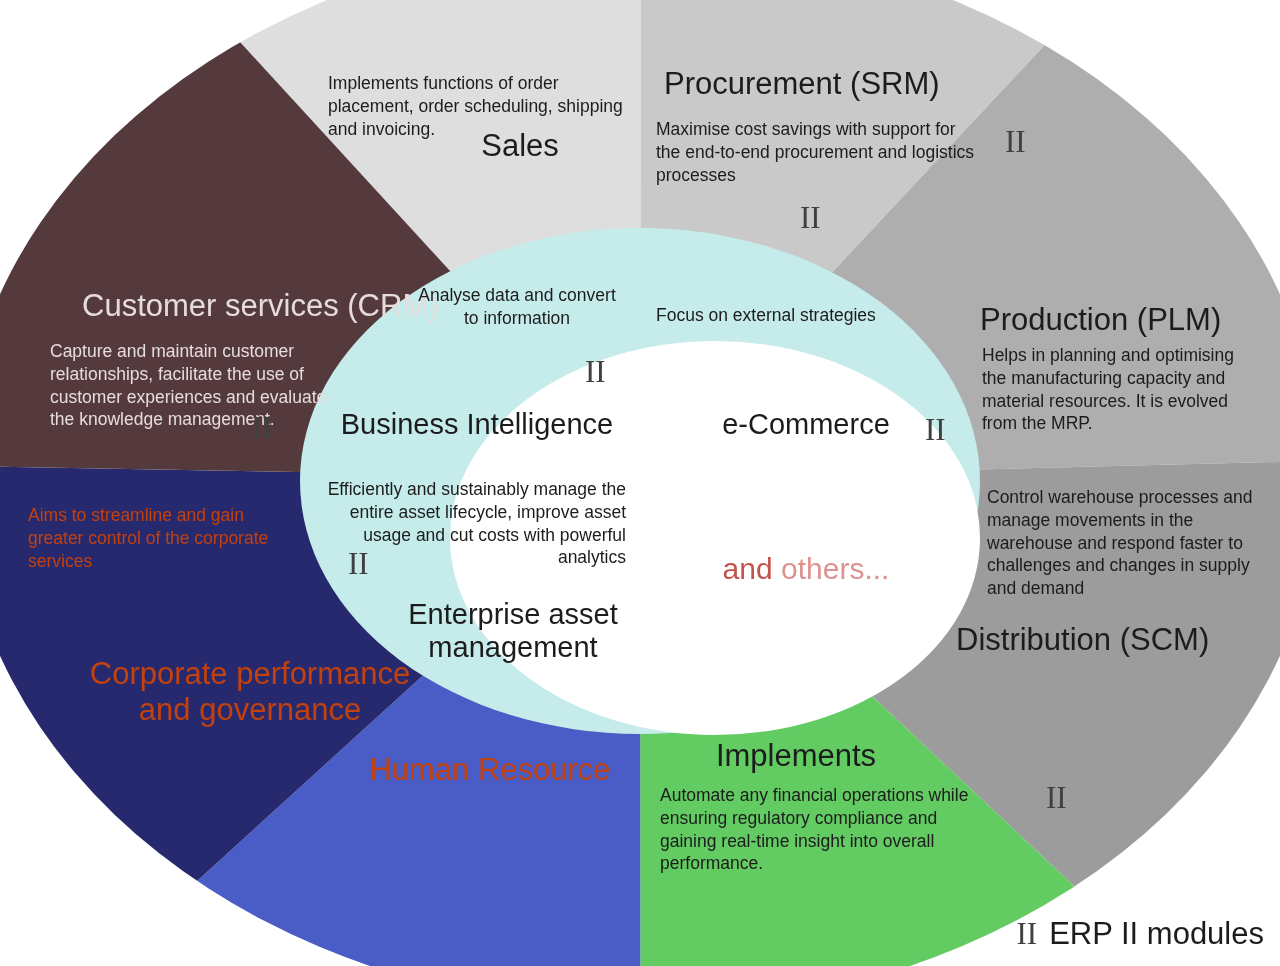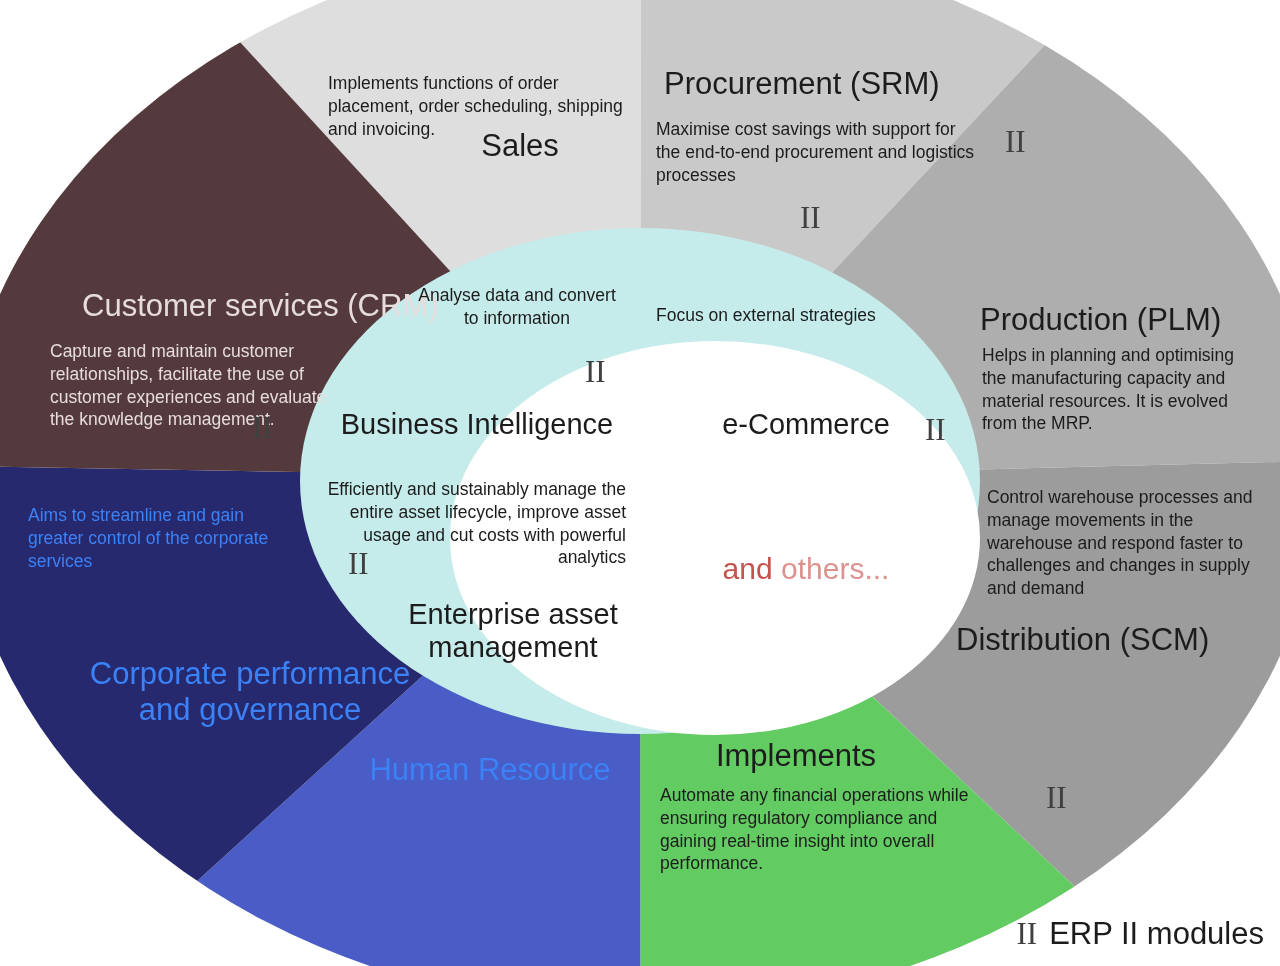--- a/index.html
+++ b/index.html
@@ -4,21 +4,21 @@
 <style>
   html,body{margin:0;padding:0;background:#ffffff;}
   #stage{position:relative;width:1280px;height:966px;overflow:hidden;
          font-family:"Liberation Sans",sans-serif;background:#ffffff;}
   #diagram-svg{position:absolute;left:0;top:0;width:1280px;height:966px;}
   .txt{position:absolute;}
   .seg-title{font-size:31px;font-weight:400;letter-spacing:0;}
   .inner-title{font-size:29px;}
   .desc{font-size:17.5px;line-height:1.3;}
   .dark-text{color:#1c1c1c;}
-  .white-text{color:#3b82f6;}
+  .white-text{color:#c2410c;}
   .crm-text{color:#e7dcdc;margin-top:36px;}
   .center-text{text-align:center;}
   .right-text{text-align:right;}
   .pre{white-space:pre-line;}
   .marker{position:absolute;font-family:"Liberation Serif",serif;
           color:#404040;font-size:31px;line-height:1;}
   #legend{position:absolute;right:16px;top:916px;font-size:31px;color:#1c1c1c;
           display:flex;gap:12px;align-items:baseline;}
   #legend .marker{position:static;font-size:31px;}
 </style>

